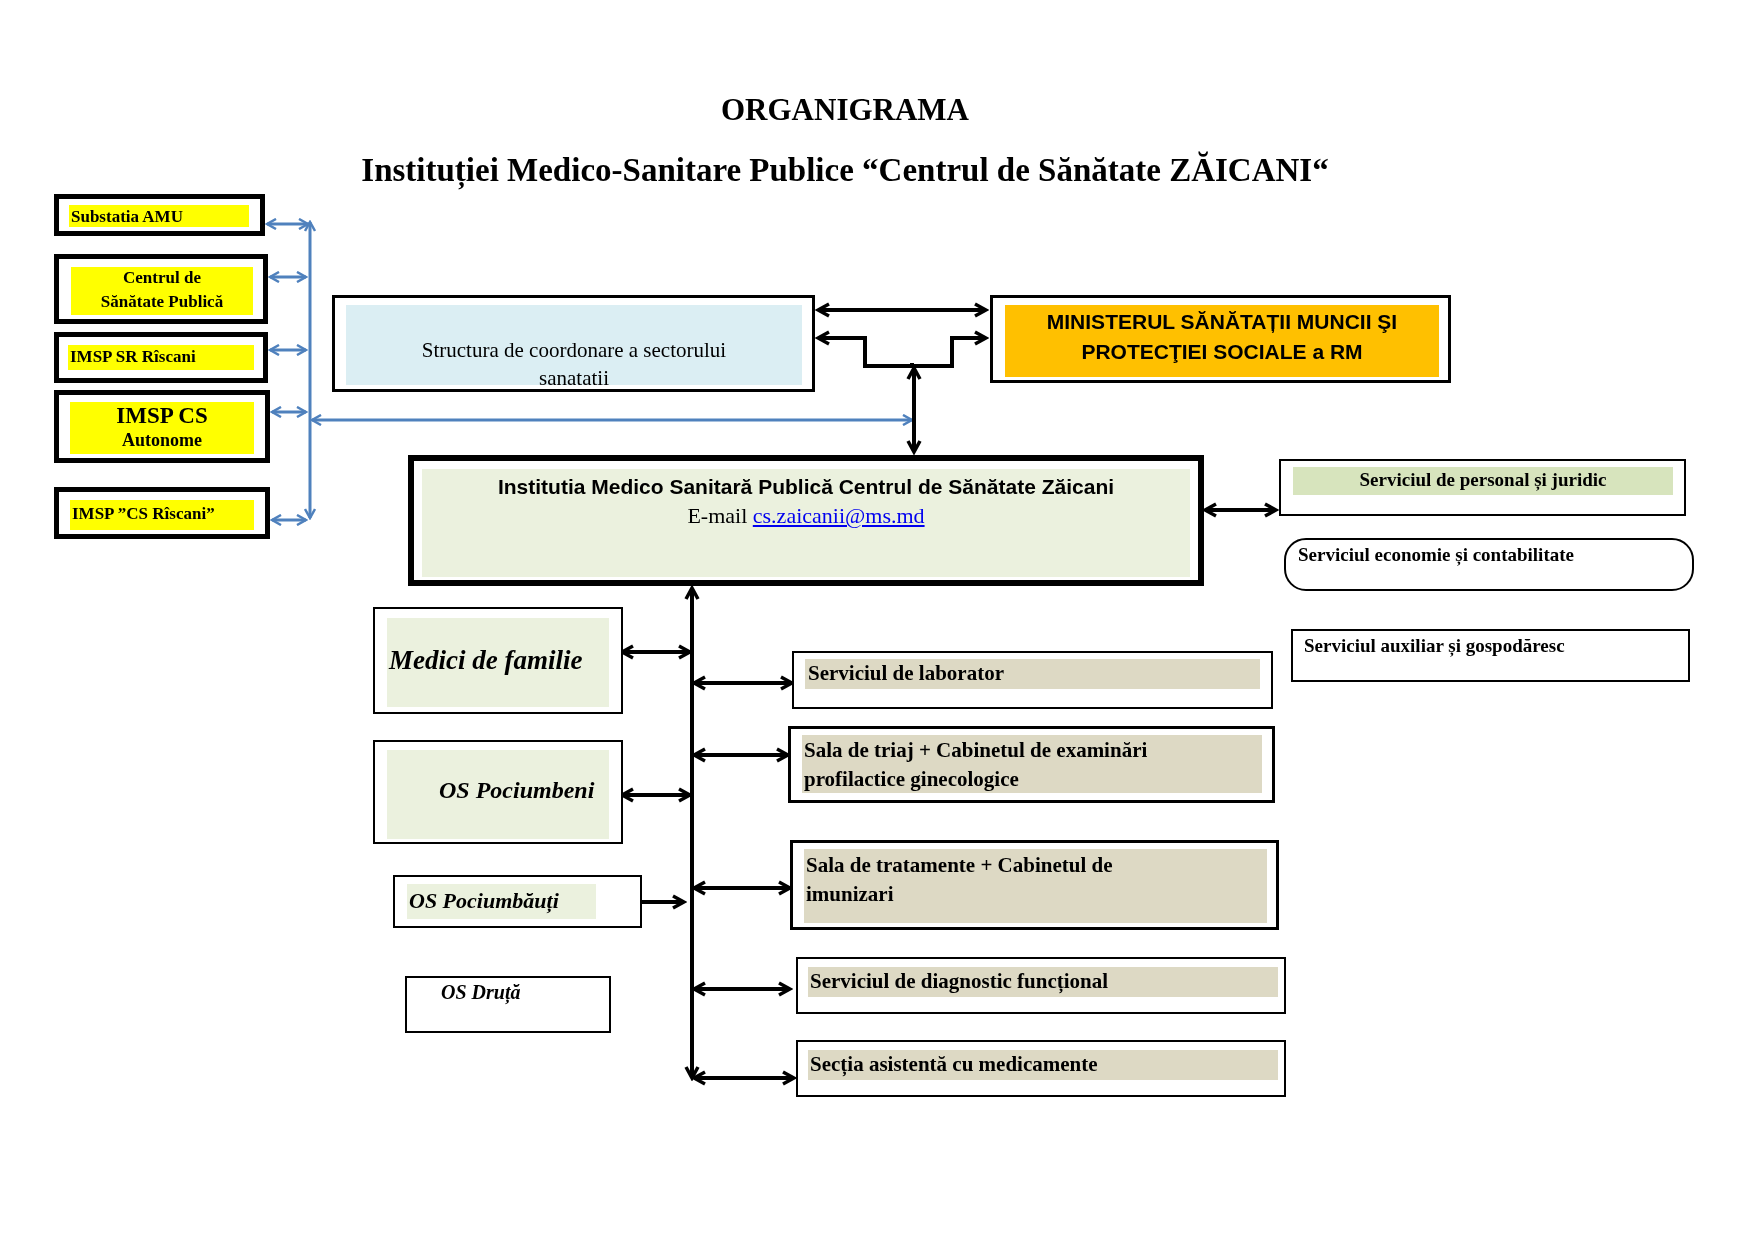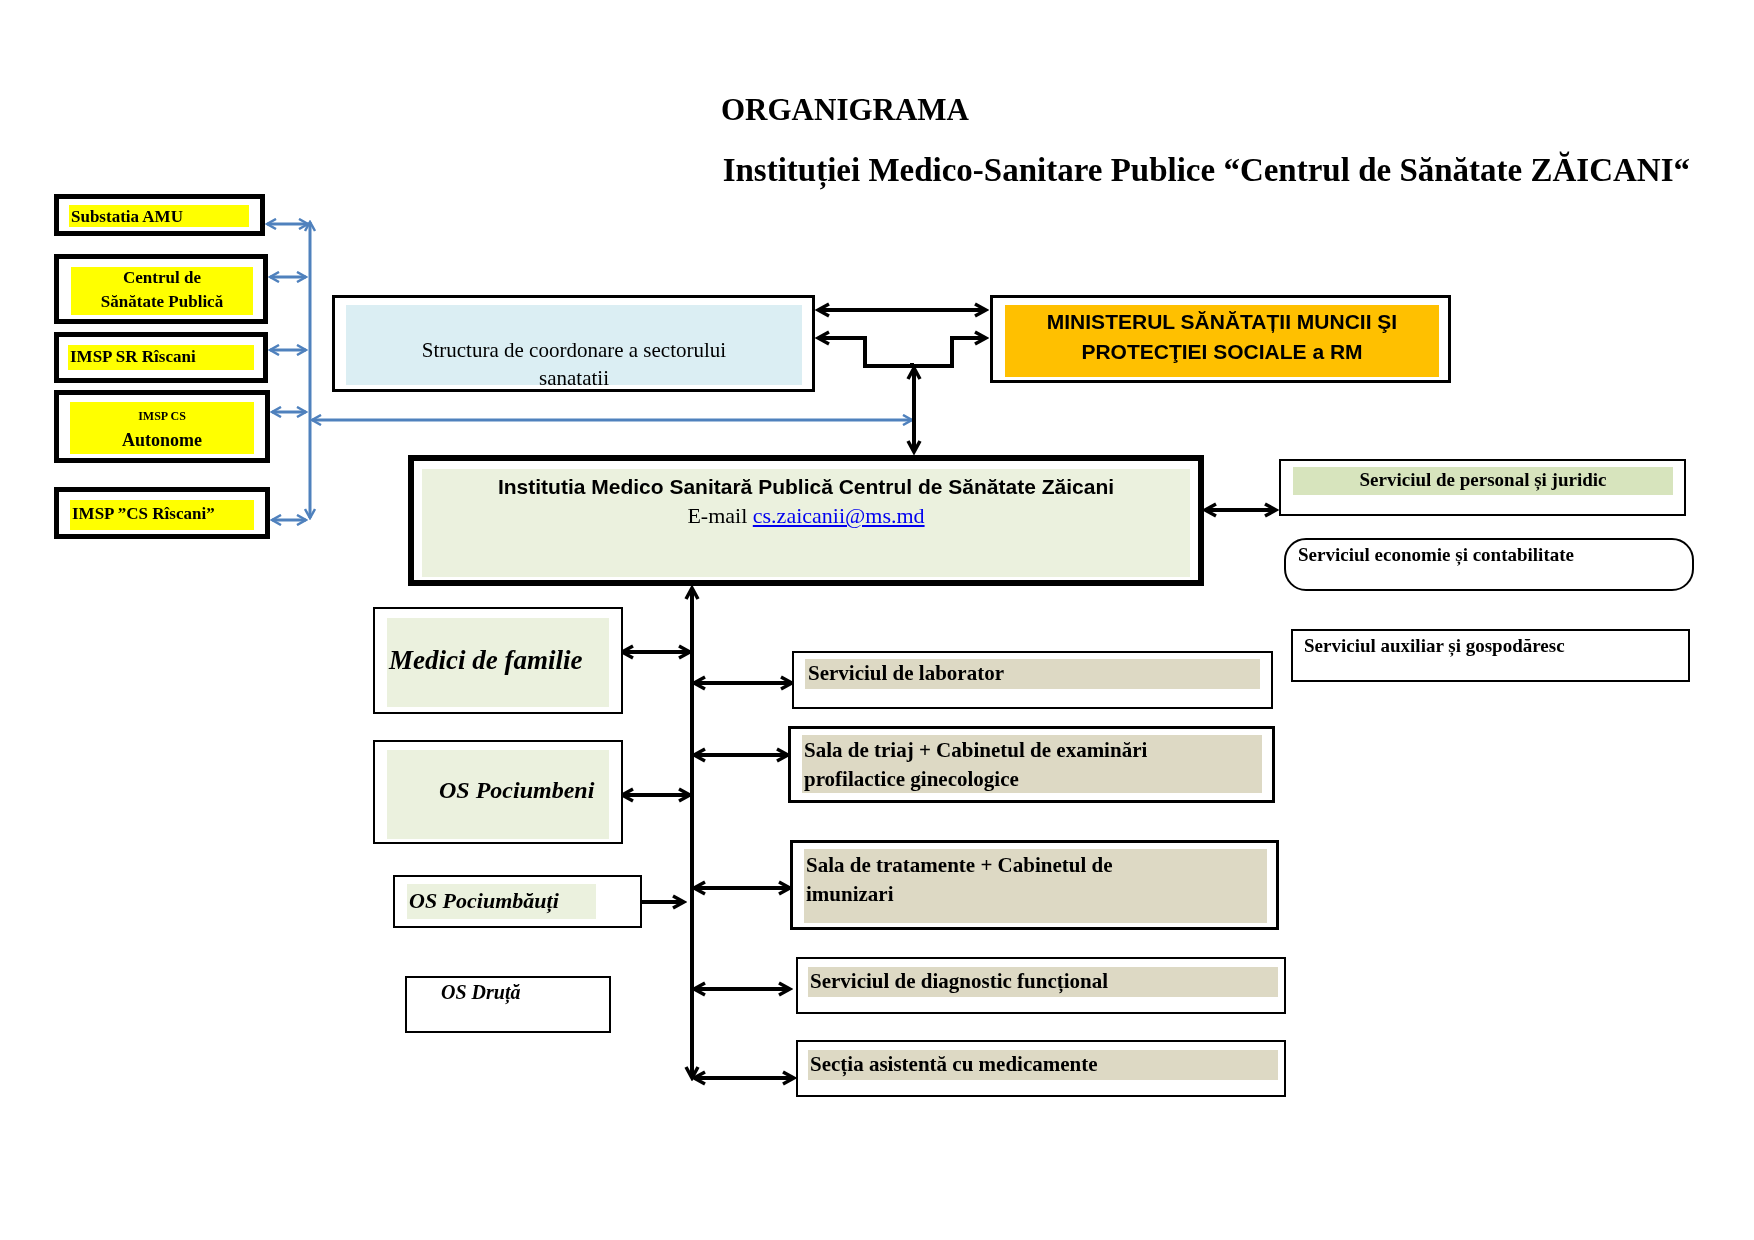--- a/index.html
+++ b/index.html
@@ -1,20 +1,20 @@
 <!DOCTYPE html>
 <html><head>
 <meta charset="utf-8">
 <style>
   html, body { margin:0; padding:0; background:#ffffff; }
   body { width:1754px; height:1240px; position:relative; overflow:hidden; font-family:"Liberation Serif", serif; color:#000; }
   .abs { position:absolute; box-sizing:border-box; }
   .title { position:absolute; left:0; width:1690px; text-align:center; font-weight:bold; font-family:"Liberation Serif", serif; }
   .t1 { top:92px; font-size:31px; }
-  .t2 { top:152px; font-size:33px;text-align:right; }
+  .t2 { top:152px; font-size:33px; }
   .box { position:absolute; box-sizing:border-box; background:#fff; border:2px solid #000; }
   .thick { border-width:5px; }
   .med { border-width:3px; }
   .fill { position:absolute; box-sizing:border-box; }
   .yellow { background:#ffff00; }
   .blue { background:#dbeef3; }
   .orange { background:#ffc000; }
   .green { background:#ebf1de; }
   .tan { background:#ddd9c4; }
   .lbl { font-weight:bold; font-family:"Liberation Serif", serif; font-size:18px; line-height:22px; }
@@ -76,21 +76,21 @@
   <div class="fill yellow" style="left:12px;top:8px;width:182px;height:48px;"></div>
   <div class="abs lbl center" style="left:12px;top:8px;width:182px;font-size:17px;">Centrul de</div>
   <div class="abs lbl center" style="left:12px;top:32px;width:182px;font-size:17px;">Sănătate Publică</div>
 </div>
 <div class="box thick" style="left:54px;top:332px;width:214px;height:51px;">
   <div class="fill yellow" style="left:9px;top:8px;width:186px;height:25px;"></div>
   <div class="abs lbl" style="left:11px;top:9px;font-size:17px;">IMSP SR Rîscani</div>
 </div>
 <div class="box thick" style="left:54px;top:390px;width:216px;height:73px;">
   <div class="fill yellow" style="left:11px;top:7px;width:184px;height:52px;"></div>
-  <div class="abs lbl center" style="left:11px;top:10px;width:184px;font-size:12px;">IMSP CS</div>
+  <div class="abs lbl center" style="left:11px;top:10px;width:184px;font-size:23px;">IMSP CS</div>
   <div class="abs lbl center" style="left:11px;top:34px;width:184px;font-size:18px;">Autonome</div>
 </div>
 <div class="box thick" style="left:54px;top:487px;width:216px;height:52px;">
   <div class="fill yellow" style="left:11px;top:8px;width:184px;height:30px;"></div>
   <div class="abs lbl" style="left:13px;top:11px;font-size:17px;">IMSP ”CS Rîscani”</div>
 </div>
 
 <div class="box med" style="left:332px;top:295px;width:483px;height:97px;">
   <div class="fill blue" style="left:11px;top:7px;width:456px;height:80px;"></div>
   <div class="abs center" style="left:11px;top:40px;width:456px;font-size:21px;font-family:'Liberation Serif',serif;">Structura de coordonare a sectorului</div>

